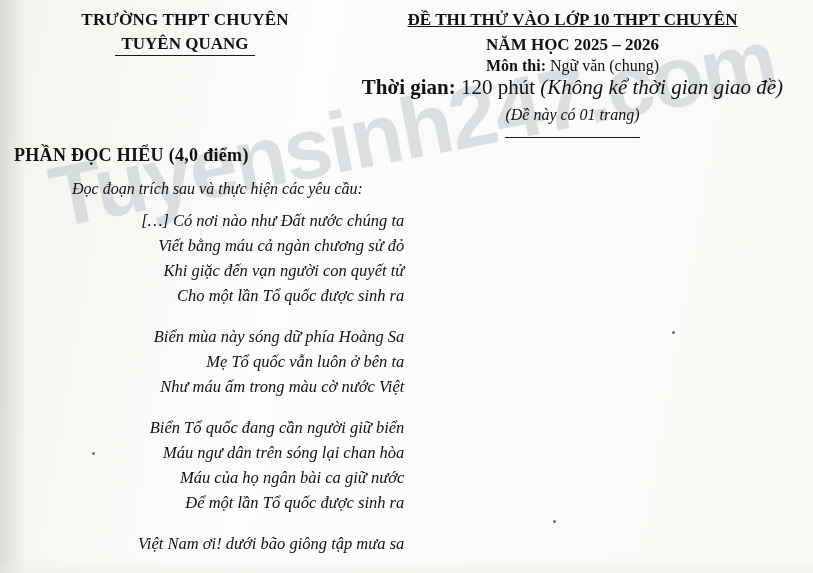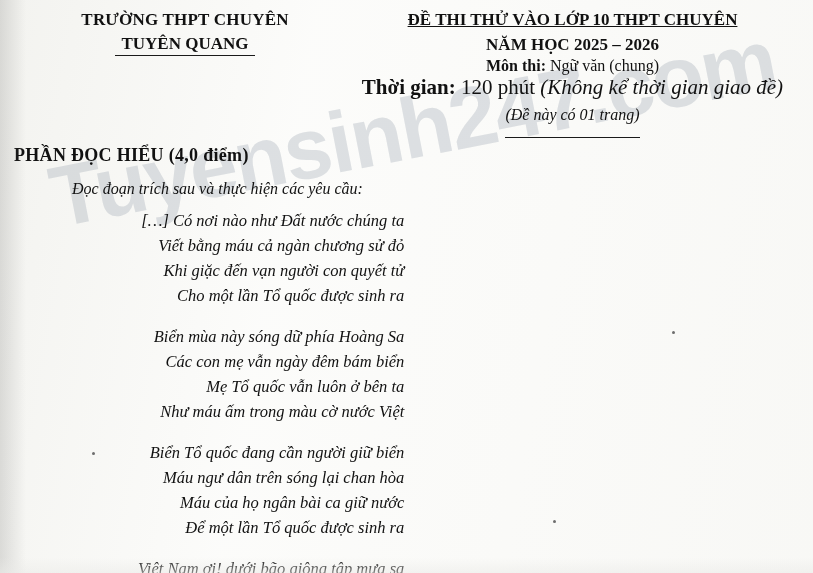--- a/index.html
+++ b/index.html
@@ -184,21 +184,20 @@
 
   <div class="poem">
     <div class="stanza">
       <div class="verse">[…] Có nơi nào như Đất nước chúng ta</div>
       <div class="verse">Viết bằng máu cả ngàn chương sử đỏ</div>
       <div class="verse">Khi giặc đến vạn người con quyết tử</div>
       <div class="verse">Cho một lần Tổ quốc được sinh ra</div>
     </div>
     <div class="stanza">
       <div class="verse">Biển mùa này sóng dữ phía Hoàng Sa</div>
-      <div class="verse">Các con mẹ vẫn ngày đêm bám biển</div>
       <div class="verse">Mẹ Tổ quốc vẫn luôn ở bên ta</div>
       <div class="verse">Như máu ấm trong màu cờ nước Việt</div>
     </div>
     <div class="stanza">
       <div class="verse">Biển Tổ quốc đang cần người giữ biển</div>
       <div class="verse">Máu ngư dân trên sóng lại chan hòa</div>
       <div class="verse">Máu của họ ngân bài ca giữ nước</div>
       <div class="verse">Để một lần Tổ quốc được sinh ra</div>
     </div>
     <div class="stanza">

